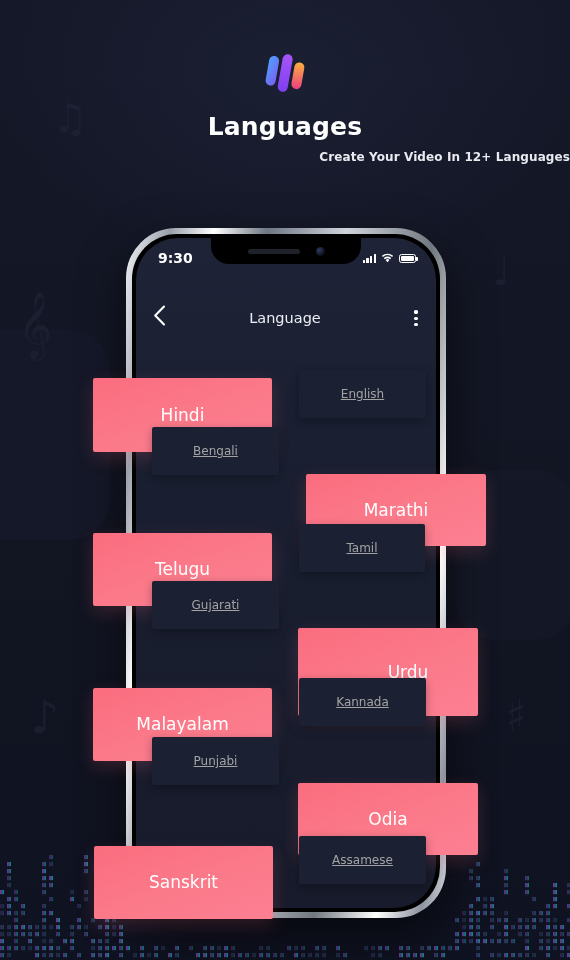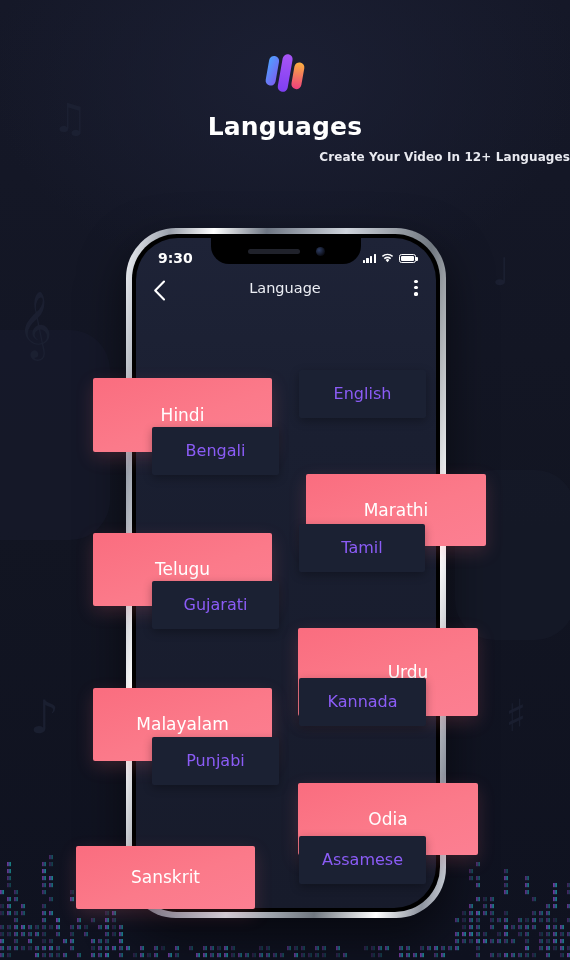--- a/index.html
+++ b/index.html
@@ -85,21 +85,21 @@
   .batt { width:17px; height:9px; border:1.3px solid #fff; border-radius:2.5px;
           position:relative; }
   .batt::after { content:""; position:absolute; left:1px; top:1px; bottom:1px; right:1px;
                  background:#fff; border-radius:1px; }
   .batt::before { content:""; position:absolute; right:-3px; top:2.5px;
                   width:1.6px; height:3.5px; background:#fff; border-radius:0 1px 1px 0; }
 
   
   #appbar {
     position:absolute; top:42px; left:0; width:100%; height:46px; z-index:5;
-    display:flex; align-items:flex-start; color:#fff;
+    display:flex; align-items:flex-end; color:#fff;
   }
   #back-btn { width:46px; display:flex; align-items:center; justify-content:center; }
   #appbar-title { flex:1; text-align:center; font-size:14.5px; color:#eceef4;
                   margin-left:-8px; }
   #menu-btn { width:40px; display:flex; flex-direction:column; align-items:center;
               justify-content:center; gap:3px; }
   #menu-btn span { width:3.2px; height:3.2px; border-radius:50%; background:#fff;
                    display:block; }
 
   
@@ -111,22 +111,23 @@
     font-family:"DejaVu Sans", sans-serif; font-weight:400;
     text-align:center; line-height:1;
   }
   .chip.sel {
     background:linear-gradient(160deg,#fa6d7f 0%,#fb7a8a 55%,#fc7f92 100%);
     font-size:17px;
     box-shadow:0 6px 18px rgba(250,109,127,.18);
     margin-top:40px;
   }
   .chip.unsel {
-    background:#1b2133; font-size:16px; color:#8b5cf6;
+    background:#1b2133; font-size:12px; color:#a3a3a3;
     box-shadow:0 3px 10px rgba(0,0,0,.30);
+    text-decoration:underline;
   }
 </style>
 </head>
 <body>
 
 <div id="stage">
 
   <div class="bg-blob" style="left:-40px;top:330px;width:150px;height:210px;"></div>
   <div class="bg-blob" style="left:455px;top:470px;width:120px;height:170px;opacity:.45;"></div>
   <div class="bg-deco" style="left:52px;top:95px;font-size:40px;opacity:.85;">♫</div>
@@ -517,17 +518,17 @@
       <div class="chip unsel" style="left: 152px; top: 427px; width: 127px; height: 48px;">Bengali</div>
       <div class="chip sel" style="left: 306px; top: 434px; width: 180px; height: 72px;">Marathi</div>
       <div class="chip sel" style="left: 93px; top: 493px; width: 179px; height: 73px;">Telugu</div>
       <div class="chip unsel" style="left: 299px; top: 524px; width: 126px; height: 48px;">Tamil</div>
       <div class="chip unsel" style="left: 152px; top: 581px; width: 127px; height: 48px;">Gujarati</div>
       <div class="chip sel" style="left: 298px; top: 588px; width: 180px; height: 88px; padding-left: 40px;">Urdu</div>
       <div class="chip sel" style="left: 93px; top: 648px; width: 179px; height: 73px;">Malayalam</div>
       <div class="chip unsel" style="left: 299px; top: 678px; width: 127px; height: 48px;">Kannada</div>
       <div class="chip unsel" style="left: 152px; top: 737px; width: 127px; height: 48px;">Punjabi</div>
       <div class="chip sel" style="left: 298px; top: 743px; width: 180px; height: 72px;">Odia</div>
-      <div class="chip sel" style="left: 76px; top: 806px; width: 179px; height: 63px;">Sanskrit</div>
+      <div class="chip sel" style="left: 94px; top: 806px; width: 179px; height: 73px;">Sanskrit</div>
       <div class="chip unsel" style="left: 299px; top: 836px; width: 127px; height: 48px; text-align: right;">Assamese</div>
     </div>
 
 </div>
 
 </body></html>

